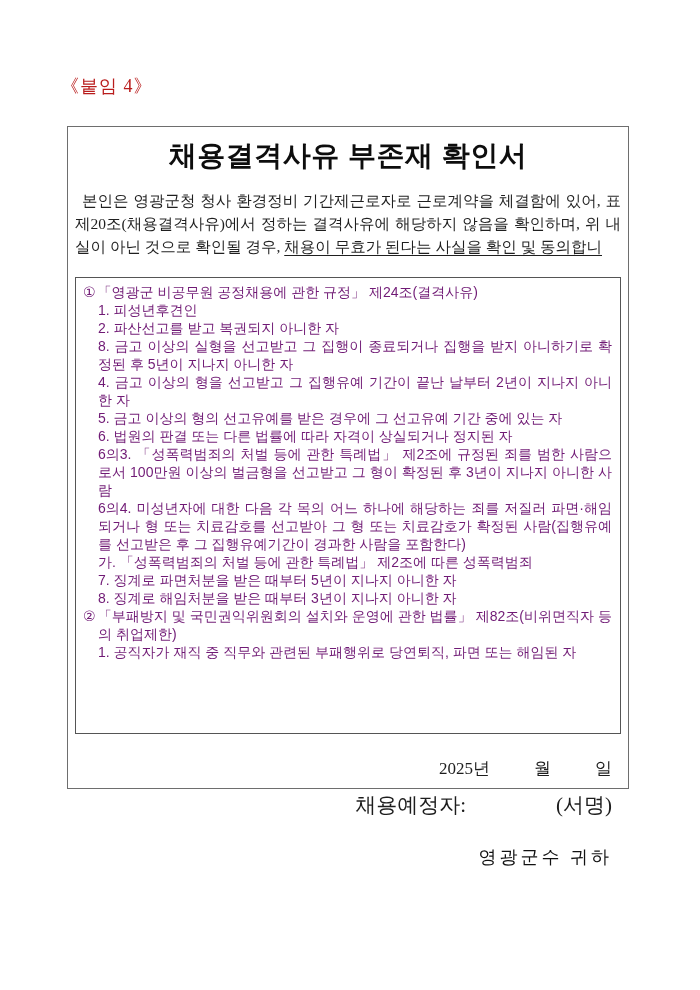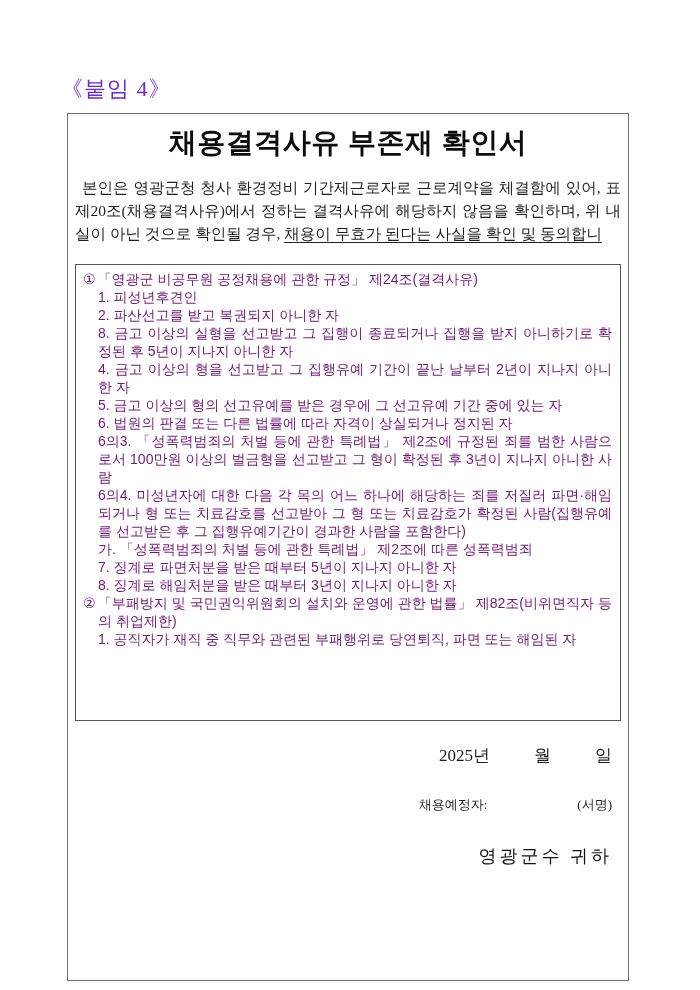--- a/index.html
+++ b/index.html
@@ -14,31 +14,31 @@
     position: relative;
     font-family: "Liberation Serif", "DejaVu Serif", serif;
     color: #222222;
     overflow: hidden;
   }
 
   .attachment-label {
     position: absolute;
     left: 61px;
     top: 74px;
-    font-size: 22px;
+    font-size: 18px;
     letter-spacing: 1px;
-    color: #6d28d9;
+    color: #b91c1c;
   }
 
   .outer-box {
     position: absolute;
     left: 67px;
-    top: 113px;
+    top: 126px;
     width: 562px;
-    height: 868px;
+    height: 663px;
     box-sizing: border-box;
     border: 1px solid #6e6e6e;
     padding: 0 7px;
     background: #ffffff;
   }
 
   .form-title {
     margin: 13px 0 0 0;
     text-align: center;
     font-family: "Liberation Sans", "DejaVu Sans", sans-serif;
@@ -96,22 +96,22 @@
     padding-right: 9px;
     color: #1d1d1d;
   }
   .date-line {
     margin-top: 24px;
     font-size: 17px;
     line-height: 21px;
   }
   .date-line .seg + .seg { margin-left: 44px; }
   .sign-line {
-    margin-top: 28px;
-    font-size: 13px;
+    margin-top: 16px;
+    font-size: 21px;
     line-height: 21px;
   }
   .sign-line .signature-placeholder { margin-left: 90px; }
   .recipient-line {
     margin-top: 26px;
     font-size: 18px;
     line-height: 31px;
     letter-spacing: 3px;
     color: #111111;
   }

